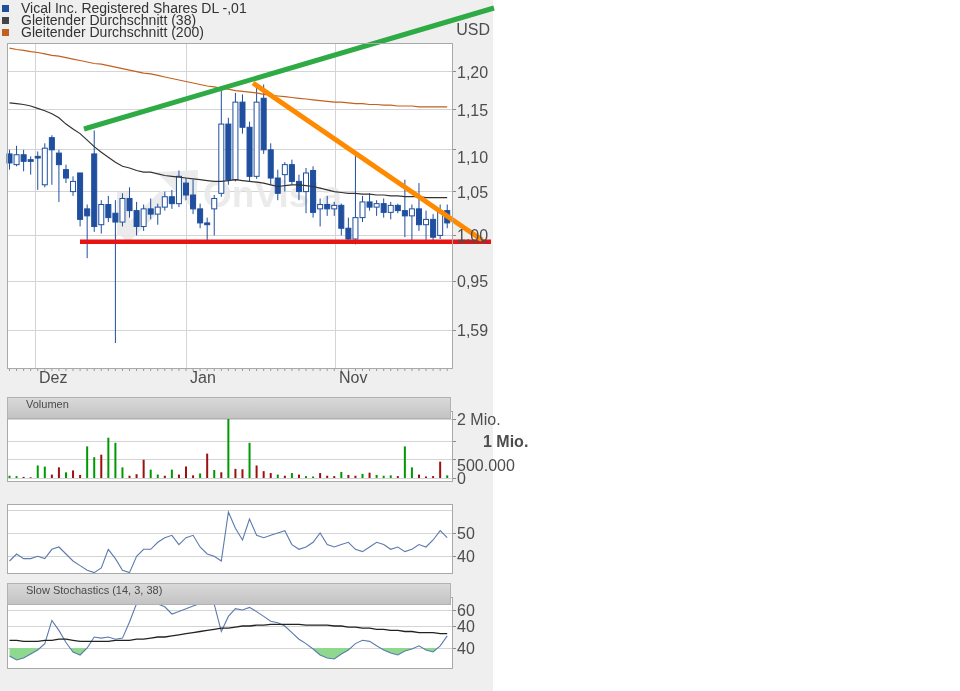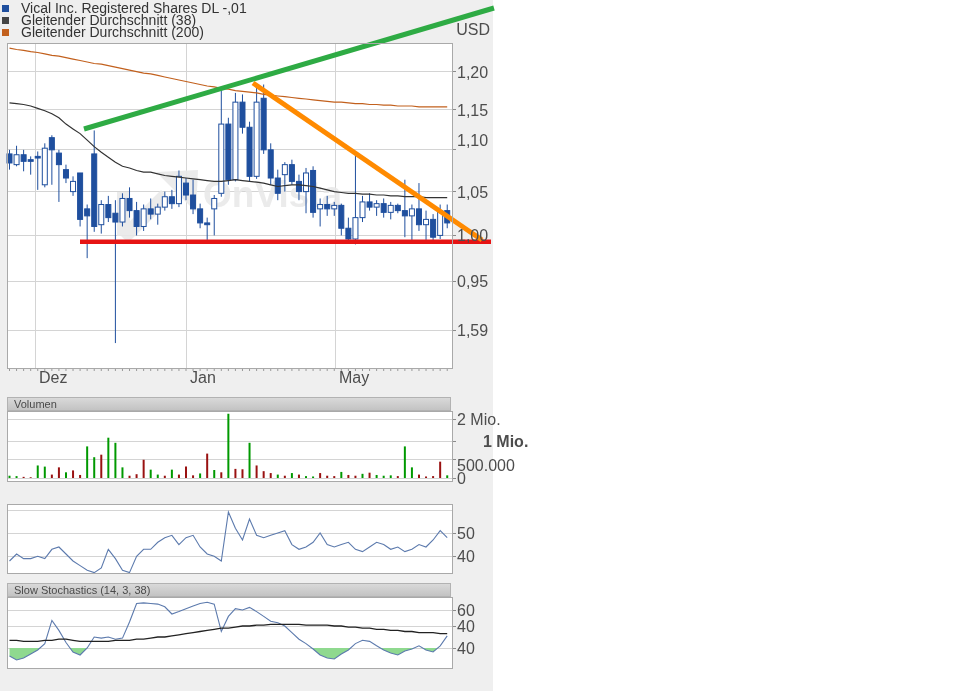--- a/index.html
+++ b/index.html
@@ -6,23 +6,23 @@
   body{font-family:"Liberation Sans", sans-serif;}
   #stage{position:relative;width:960px;height:691px;background:#ffffff;overflow:hidden;}
   #gray-bg{position:absolute;left:0;top:0;width:493px;height:691px;background:#efefef;}
   #chart-svg{position:absolute;left:0;top:0;z-index:1;}
   .lbl{position:absolute;z-index:2;font-size:16px;color:#4d4d4d;white-space:nowrap;line-height:11px;}
   .ylbl{transform:translateY(-50%);}
   #legend{position:absolute;left:2px;top:2px;z-index:2;}
   .legend-row{display:flex;align-items:center;height:12px;}
   .legend-swatch{width:7px;height:7px;margin-right:4px;flex:none;}
   .legend-text{font-size:14px;color:#333;white-space:nowrap;margin-left:8px;}
-  .panel-header{position:absolute;left:7px;width:444px;height:14px;z-index:2;
+  .panel-header{position:absolute;left:7px;width:444px;height:22px;z-index:2;
     background:linear-gradient(#d9d9d9,#c3c3c3);border:1px solid #b2b2b2;
-    box-sizing:border-box;font-size:11px;color:#4a4a4a;line-height:13px;padding-left:6px;}
+    box-sizing:border-box;font-size:11px;color:#4a4a4a;line-height:13px;padding-left:18px;}
   #usd-label{position:absolute;left:455px;top:24px;width:35px;text-align:right;z-index:2;
     font-size:16px;color:#4d4d4d;}
 </style>
 </head>
 <body>
 
 <div id="stage">
   <div id="gray-bg"></div>
 
   <svg id="chart-svg" width="960" height="691" viewBox="0 0 960 691">
@@ -359,28 +359,28 @@
   </div>
 
   <div id="usd-label" class="lbl">USD</div>
 
   <div class="panel-header" style="top:397px;">Volumen</div>
   <div class="panel-header" style="top:583px;">Slow Stochastics (14, 3, 38)</div>
 
   <div id="labels-layer">
       <span class="lbl ylbl" style="left: 457px; top: 71.7px;">1,20</span>
       <span class="lbl ylbl" style="left: 457px; top: 109.915px;">1,15</span>
-      <span class="lbl ylbl" style="left: 457px; top: 140px;">1,10</span>
+      <span class="lbl ylbl" style="left: 457px; top: 157px;">1,10</span>
       <span class="lbl ylbl" style="left: 457px; top: 191.599px;">1,05</span>
-      <span class="lbl ylbl" style="left: 457px; top: 235.408px;">1,00</span>
+      <span class="lbl ylbl" style="left: 457px; top: 235.408px; text-decoration: underline;">1,00</span>
       <span class="lbl ylbl" style="left: 457px; top: 281.465px;">0,95</span>
       <span class="lbl ylbl" style="left: 457px; top: 330.012px;">1,59</span>
       <span class="lbl " style="left: 39px; top: 372px;">Dez</span>
       <span class="lbl " style="left: 190px; top: 372px;">Jan</span>
-      <span class="lbl " style="left: 339px; top: 372px;">May</span>
+      <span class="lbl " style="left: 339px; top: 372px;">Nov</span>
       <span class="lbl ylbl" style="left: 457px; top: 419px;">2 Mio.</span>
       <span class="lbl ylbl" style="left: 483px; top: 441px; font-weight: bold;">1 Mio.</span>
       <span class="lbl ylbl" style="left: 457px; top: 465px;">500.000</span>
       <span class="lbl ylbl" style="left: 457px; top: 478px;">0</span>
       <span class="lbl ylbl" style="left: 457px; top: 533px;">50</span>
       <span class="lbl ylbl" style="left: 457px; top: 556px;">40</span>
       <span class="lbl ylbl" style="left: 457px; top: 610px;">60</span>
       <span class="lbl ylbl" style="left: 457px; top: 626px;">40</span>
       <span class="lbl ylbl" style="left: 457px; top: 648px;">40</span>
     </div>

